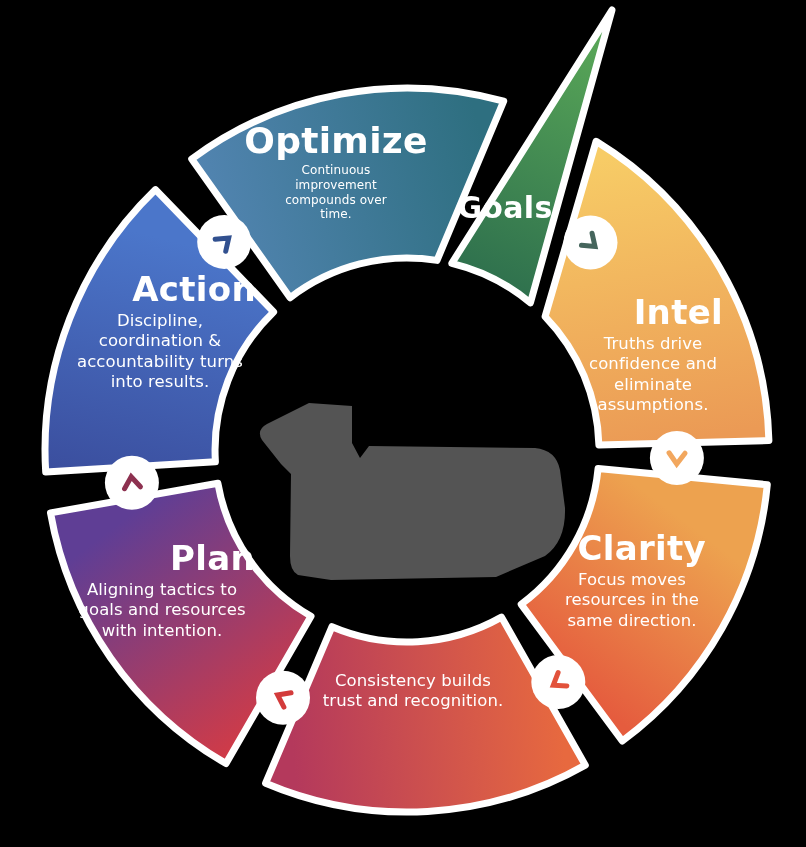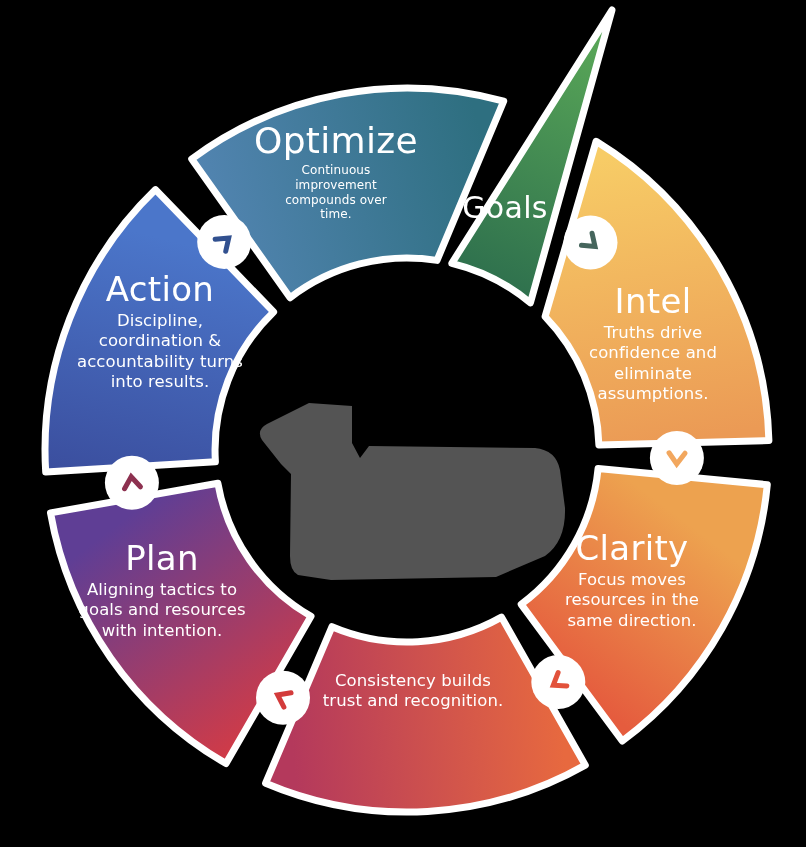--- a/index.html
+++ b/index.html
@@ -6,21 +6,21 @@
   #stage{
     position:relative;width:806px;height:847px;background:#000;overflow:hidden;
     font-family:"DejaVu Sans","Liberation Sans",sans-serif;
   }
   #wheel-svg{position:absolute;left:0;top:0;}
   .seg-text{
     position:absolute;transform:translateX(-50%);
     text-align:center;color:#fff;pointer-events:none;
   }
   .seg-title{
-    font-weight:normal;line-height:1.05;letter-spacing:.3px;white-space:nowrap;
+    font-weight:bold;line-height:1.05;letter-spacing:.3px;white-space:nowrap;text-align:right;
   }
   .seg-desc{
     margin:3px auto 0;font-weight:500;line-height:1.24;letter-spacing:.1px;
   }
 </style>
 </head>
 <body>
 
 <div id="stage" style="background: rgb(0, 0, 0);">
     <svg id="wheel-svg" width="806" height="847" viewBox="0 0 806 847">
@@ -83,21 +83,21 @@
         <polyline points="-5,-8 6,0 -5,8" transform="rotate(263.2)" fill="none" stroke="#8d3150" stroke-width="5" stroke-linecap="round" stroke-linejoin="miter"></polyline>
       </g>
       <g transform="translate(224.2,241.9)">
         <circle cx="0" cy="0" r="27" fill="#ffffff"></circle>
         <polyline points="-5,-8 6,0 -5,8" transform="rotate(318.7)" fill="none" stroke="#31508f" stroke-width="5" stroke-linecap="round" stroke-linejoin="miter"></polyline>
       </g>
     </svg>
     <div class="seg-text" style="left: 505px; top: 192px;">
       <div class="seg-title" style="font-size: 30px;">Goals</div>
     </div>
-    <div class="seg-text" style="left: 653px; top: 284px;">
+    <div class="seg-text" style="left: 653px; top: 295px;">
       <div class="seg-title" style="font-size: 34px;">Intel</div>
       <div class="seg-desc" style="font-size: 16.5px; max-width: 140px;">Truths drive confidence and eliminate assumptions.</div>
     </div>
     <div class="seg-text" style="left: 632px; top: 531px;">
       <div class="seg-title" style="font-size: 34px;">Clarity</div>
       <div class="seg-desc" style="font-size: 16.5px; max-width: 148px;">Focus moves resources in the same direction.</div>
     </div>
     <div class="seg-text" style="left: 413px; top: 668px;">
       <div class="seg-desc" style="font-size: 16.5px; max-width: 196px;">Consistency builds trust and recognition.</div>
     </div>

